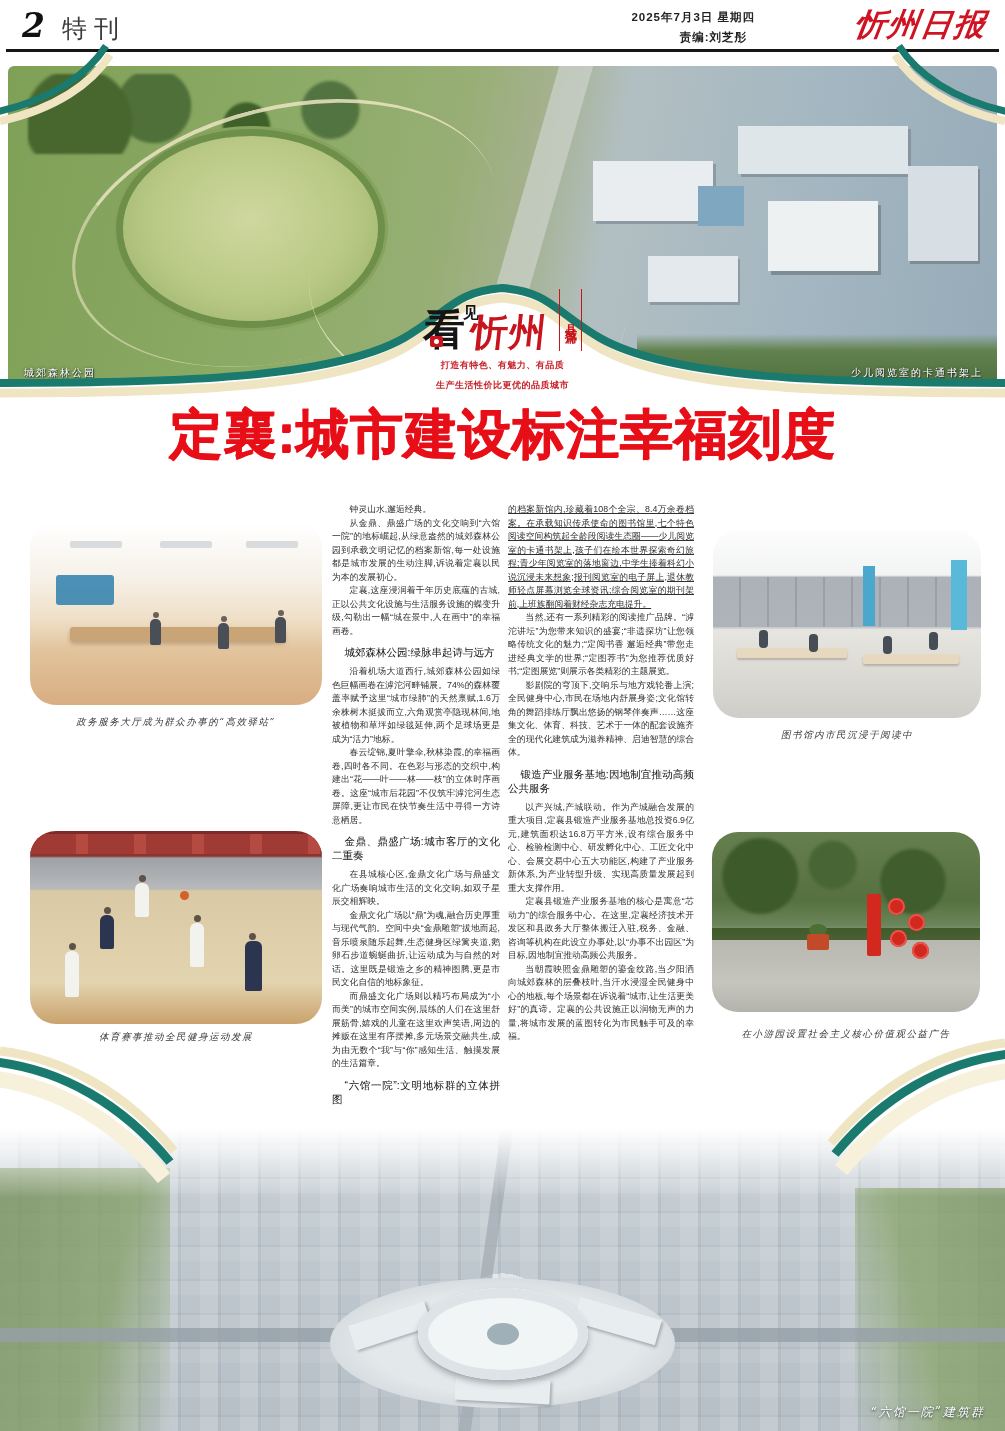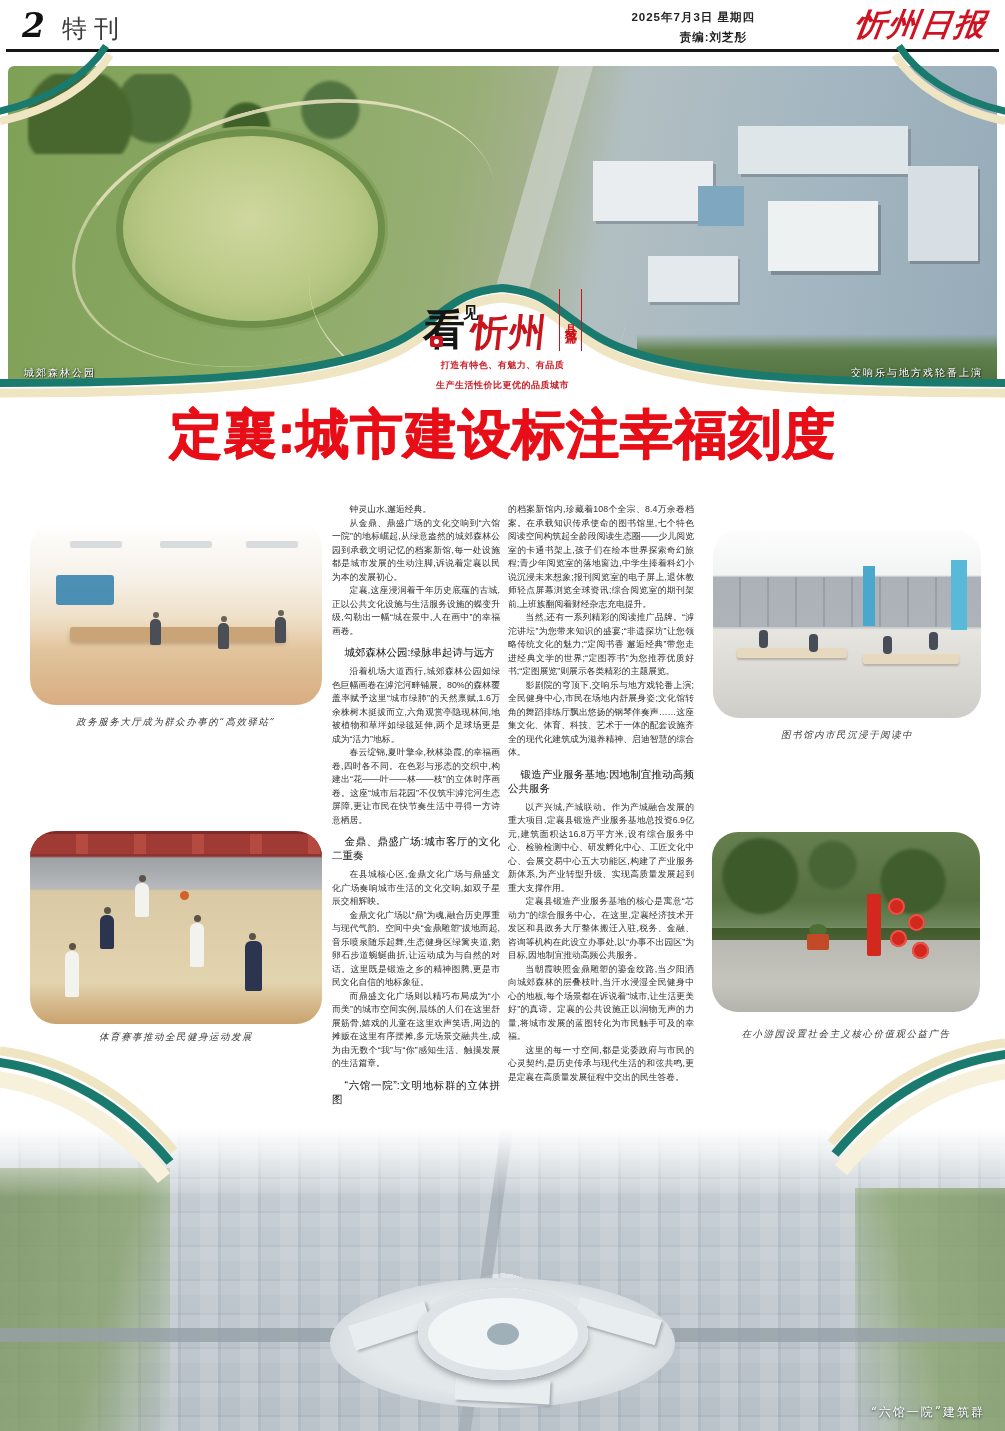--- a/index.html
+++ b/index.html
@@ -54,21 +54,21 @@
   .slogan{margin-top:8px;font-size:9px;line-height:12px;font-weight:bold;color:#c8242c;letter-spacing:.5px;}
   
   .headline{position:absolute;left:0;top:399px;width:1005px;text-align:center;z-index:3;
     font-size:53px;font-weight:900;color:#e80e17;letter-spacing:1px;
     text-shadow:1px 0 0 #e80e17, 0 1px 0 #e80e17;}
   
   .col{position:absolute;top:503px;z-index:3;color:#303030;font-size:8.8px;line-height:13.5px;text-align:justify;overflow:hidden;}
   #col1{left:332px;width:168px;height:606px;}
   #col2{left:508px;width:186px;height:614px;}
   .para{margin:0;text-indent:2em;}
-  .para.cont{text-indent:0;}
+  .para.cont{text-indent:0;text-decoration:underline;}
   .subhead{margin:7px 0 6px;font-size:10.5px;font-weight:normal;color:#111;text-indent:1.2em;line-height:14px;}
   
   .photo{position:absolute;z-index:3;border-radius:26px;overflow:hidden;}
   .caption{position:absolute;z-index:3;text-align:center;font-family:"DejaVu Serif",serif;font-style:italic;font-size:9.5px;color:#3a3a3a;letter-spacing:1.5px;}
   
   #ph-service{left:30px;top:523px;width:292px;height:182px;
     background:linear-gradient(#ffffff 0%,#f6f1e8 30%,#efe0c9 52%,#e2c49c 70%,#d8ad82 100%),#f6f1e8;}
   .svc-light{position:absolute;top:18px;width:52px;height:7px;background:#d9dcde;border-radius:2px;}
   .svc-sign{position:absolute;left:26px;top:52px;width:58px;height:30px;background:#2e7fae;border-radius:3px;opacity:.85;}
   .svc-desk{position:absolute;left:40px;top:104px;width:215px;height:14px;background:#c9a477;border-radius:3px;box-shadow:0 3px 4px rgba(120,80,40,.35);}
@@ -120,21 +120,21 @@
   .bp-green-l{position:absolute;left:0;top:40px;width:170px;height:263px;background:linear-gradient(105deg,#76905c,#86a06a 60%,transparent);opacity:.8;}
   .bp-green-r{position:absolute;right:0;top:60px;width:150px;height:243px;background:linear-gradient(255deg,#7a9460,#8aa46e 55%,transparent);opacity:.8;}
   .bp-road{position:absolute;left:0;top:200px;width:1005px;height:14px;background:rgba(150,160,168,.8);}
   .bp-road2{position:absolute;left:480px;top:0;width:12px;height:303px;background:rgba(160,169,176,.7);transform:skewX(-8deg);}
   .bp-plaza{position:absolute;left:330px;top:150px;width:345px;height:130px;border-radius:50%;background:radial-gradient(ellipse,#e3e8ea 0 55%,#cfd6da 80%,transparent);}
   .bp-ring{position:absolute;left:418px;top:160px;width:170px;height:92px;border-radius:50%;background:#f2f5f6;
     box-shadow:inset 0 0 0 10px #dde3e6,inset 0 0 0 12px #f2f5f6,0 4px 6px rgba(60,70,80,.4);}
   .bp-hub{position:absolute;left:487px;top:195px;width:32px;height:22px;border-radius:50%;background:#9fb0b8;}
   .bp-wing{position:absolute;background:#e8edef;box-shadow:2px 2px 3px rgba(60,70,80,.35);}
   .bp-fade{position:absolute;left:0;top:0;width:1005px;height:70px;background:linear-gradient(#ffffff,rgba(255,255,255,0));}
-  .bp-label{position:absolute;right:20px;bottom:10px;font-family:"DejaVu Serif",serif;font-size:12px;color:#fff;
+  .bp-label{position:absolute;right:20px;bottom:10px;font-family:"DejaVu Serif",serif;font-style:italic;font-size:12px;color:#fff;
     text-shadow:0 1px 3px #1c2a33;letter-spacing:2px;z-index:2;}
 </style>
 </head>
 <body>
 
 <div id="page">
 
   <div class="hdr">
     <span class="pg-num">2</span>
     <span class="pg-sec">特刊</span>
@@ -151,21 +151,21 @@
     <div class="tp-path2"></div>
     <div class="tp-road"></div>
     <div class="tp-b1"></div>
     <div class="tp-b2"></div>
     <div class="tp-b3"></div>
     <div class="tp-b4"></div>
     <div class="tp-b5"></div>
     <div class="tp-glass"></div>
     <div class="tp-green-br"></div>
     <span class="tp-label l">城郊森林公园</span>
-    <span class="tp-label r">交响乐与地方戏轮番上演</span>
+    <span class="tp-label r">少儿阅览室的卡通书架上</span>
   </div>
 
   <svg class="frame-svg" viewBox="0 0 1005 1431">
     <path d="M-5,383 C170,383 332,379 404,338 C450,311 454,292 502,288 C550,292 554,311 600,338 C672,379 834,383 1010,383 L1010,445 L-5,445 Z" fill="#ffffff"></path>
     <path d="M-5,383 C170,383 332,379 404,338 C450,311 454,292 502,288 C550,292 554,311 600,338 C672,379 834,383 1010,383" fill="none" stroke="#efe5c2" stroke-width="9" transform="translate(0,10)"></path>
     <path d="M-5,383 C170,383 332,379 404,338 C450,311 454,292 502,288 C550,292 554,311 600,338 C672,379 834,383 1010,383" fill="none" stroke="#1a7a6e" stroke-width="8"></path>
     <path d="M-4,112 C52,100 88,74 106,46" fill="none" stroke="#efe5c2" stroke-width="8" transform="translate(4,9)"></path>
     <path d="M-4,112 C52,100 88,74 106,46" fill="none" stroke="#1a7a6e" stroke-width="7"></path>
     <path d="M1009,112 C953,100 917,74 899,46" fill="none" stroke="#efe5c2" stroke-width="8" transform="translate(-4,9)"></path>
     <path d="M1009,112 C953,100 917,74 899,46" fill="none" stroke="#1a7a6e" stroke-width="7"></path>
@@ -214,37 +214,36 @@
     <div class="bb-player bb-w" style="left:35px;top:120px;height:46px"></div>
     <div class="bb-ball"></div>
   </div>
   <div class="caption" style="left:30px;top:1031px;width:292px">体育赛事推动全民健身运动发展</div>
 
   <div class="col" id="col1">
       <p class="para">钟灵山水,邂逅经典。</p>
       <p class="para">从金鼎、鼎盛广场的文化交响到“六馆一院”的地标崛起,从绿意盎然的城郊森林公园到承载文明记忆的档案新馆,每一处设施都是城市发展的生动注脚,诉说着定襄以民为本的发展初心。</p>
       <p class="para">定襄,这座浸润着千年历史底蕴的古城,正以公共文化设施与生活服务设施的蝶变升级,勾勒出一幅“城在景中,人在画中”的幸福画卷。</p>
       <h4 class="subhead">城郊森林公园:绿脉串起诗与远方</h4>
-      <p class="para">沿着机场大道西行,城郊森林公园如绿色巨幅画卷在滹沱河畔铺展。80%的森林覆盖率赋予这里“城市绿肺”的天然禀赋,1.6万余株树木挺拔而立,六角观赏亭隐现林间,地被植物和草坪如绿毯延伸,两个足球场更是成为“活力”地标。</p>
+      <p class="para">沿着机场大道西行,城郊森林公园如绿色巨幅画卷在滹沱河畔铺展。74%的森林覆盖率赋予这里“城市绿肺”的天然禀赋,1.6万余株树木挺拔而立,六角观赏亭隐现林间,地被植物和草坪如绿毯延伸,两个足球场更是成为“活力”地标。</p>
       <p class="para">春云绽锦,夏叶擎伞,秋林染霞,的幸福画卷,四时各不同。在色彩与形态的交织中,构建出“花——叶——林——枝”的立体时序画卷。这座“城市后花园”不仅筑牢滹沱河生态屏障,更让市民在快节奏生活中寻得一方诗意栖居。</p>
       <h4 class="subhead">金鼎、鼎盛广场:城市客厅的文化二重奏</h4>
       <p class="para">在县城核心区,金鼎文化广场与鼎盛文化广场奏响城市生活的文化交响,如双子星辰交相辉映。</p>
       <p class="para">金鼎文化广场以“鼎”为魂,融合历史厚重与现代气韵。空间中央“金鼎雕塑”拔地而起,音乐喷泉随乐起舞,生态健身区绿篱夹道,鹅卵石步道蜿蜒曲折,让运动成为与自然的对话。这里既是锻造之乡的精神图腾,更是市民文化自信的地标象征。</p>
       <p class="para">而鼎盛文化广场则以精巧布局成为“小而美”的城市空间实例,晨练的人们在这里舒展筋骨,嬉戏的儿童在这里欢声笑语,周边的摊贩在这里有序摆摊,多元场景交融共生,成为由无数个“我”与“你”感知生活、触摸发展的生活篇章。</p>
       <h4 class="subhead">“六馆一院”:文明地标群的立体拼图</h4>
     </div>
   <div class="col" id="col2">
       <p class="para cont">的档案新馆内,珍藏着108个全宗、8.4万余卷档案。在承载知识传承使命的图书馆里,七个特色阅读空间构筑起全龄段阅读生态圈——少儿阅览室的卡通书架上,孩子们在绘本世界探索奇幻旅程;青少年阅览室的落地窗边,中学生捧着科幻小说沉浸未来想象;报刊阅览室的电子屏上,退休教师轻点屏幕浏览全球资讯;综合阅览室的期刊架前,上班族翻阅着财经杂志充电提升。</p>
       <p class="para">当然,还有一系列精彩的阅读推广品牌。“滹沱讲坛”为您带来知识的盛宴;“非遗探坊”让您领略传统文化的魅力;“定阅书香 邂逅经典”带您走进经典文学的世界;“定图荐书”为您推荐优质好书;“定图展览”则展示各类精彩的主题展览。</p>
       <p class="para">影剧院的穹顶下,交响乐与地方戏轮番上演;全民健身中心,市民在场地内舒展身姿;文化馆转角的舞蹈排练厅飘出悠扬的钢琴伴奏声……这座集文化、体育、科技、艺术于一体的配套设施齐全的现代化建筑成为滋养精神、启迪智慧的综合体。</p>
       <h4 class="subhead">锻造产业服务基地:因地制宜推动高频公共服务</h4>
       <p class="para">以产兴城,产城联动。作为产城融合发展的重大项目,定襄县锻造产业服务基地总投资6.9亿元,建筑面积达16.8万平方米,设有综合服务中心、检验检测中心、研发孵化中心、工匠文化中心、会展交易中心五大功能区,构建了产业服务新体系,为产业转型升级、实现高质量发展起到重大支撑作用。</p>
       <p class="para">定襄县锻造产业服务基地的核心是寓意“芯动力”的综合服务中心。在这里,定襄经济技术开发区和县政务大厅整体搬迁入驻,税务、金融、咨询等机构在此设立办事处,以“办事不出园区”为目标,因地制宜推动高频公共服务。</p>
       <p class="para">当朝霞映照金鼎雕塑的鎏金纹路,当夕阳洒向城郊森林的层叠枝叶,当汗水浸湿全民健身中心的地板,每个场景都在诉说着“城市,让生活更美好”的真谛。定襄的公共设施正以润物无声的力量,将城市发展的蓝图转化为市民触手可及的幸福。</p>
-      <p class="para">这里的每一寸空间,都是党委政府与市民的心灵契约,是历史传承与现代生活的和弦共鸣,更是定襄在高质量发展征程中交出的民生答卷。</p>
     </div>
 
   <div class="photo" id="ph-library">
     <div class="lib-shelf"></div>
     <div class="lib-blue1"></div>
     <div class="lib-blue2"></div>
     <div class="lib-table" style="left:24px;top:118px;width:110px"></div>
     <div class="lib-table" style="left:150px;top:124px;width:96px"></div>
     <div class="lib-p" style="left:46px;top:100px"></div>
     <div class="lib-p" style="left:96px;top:104px"></div>

